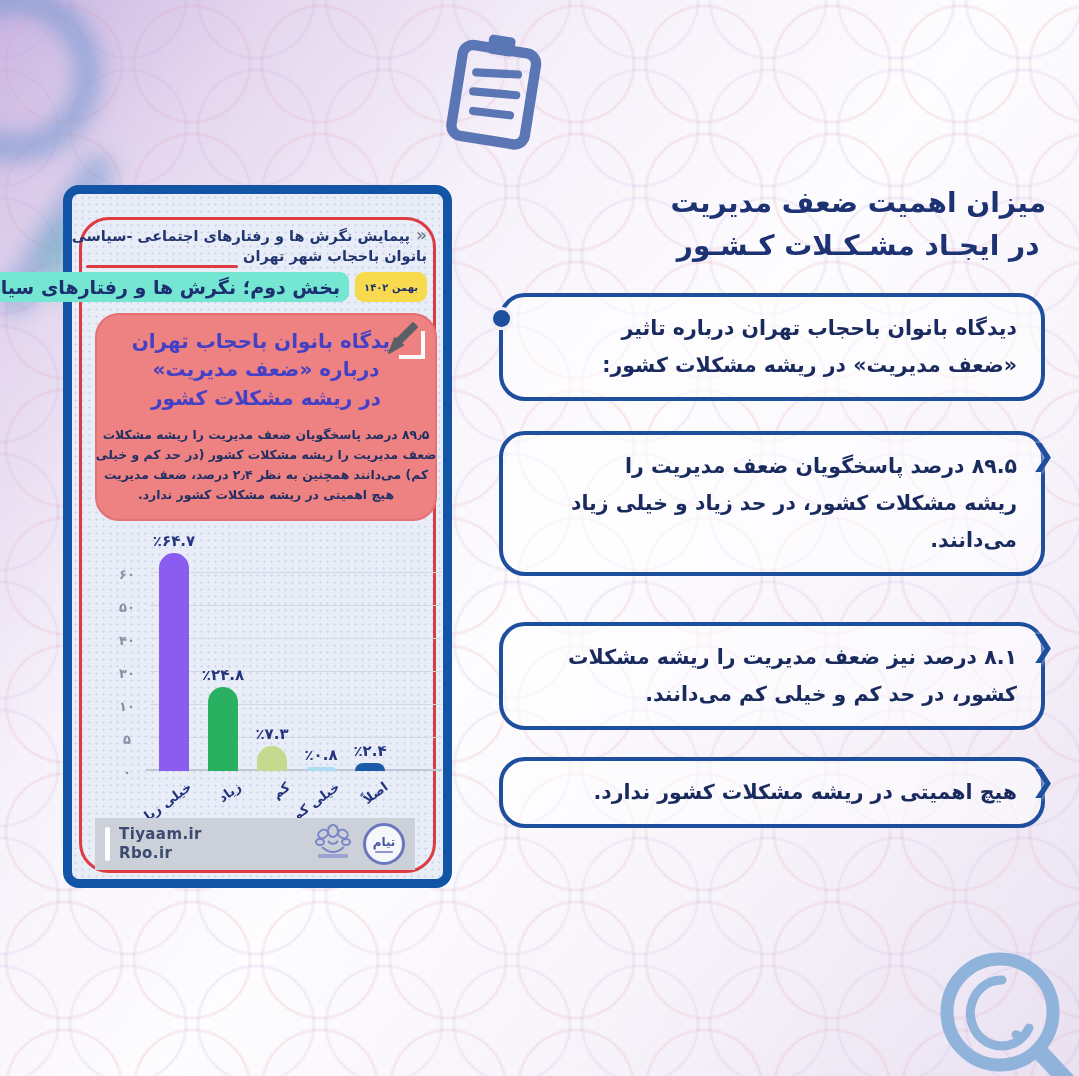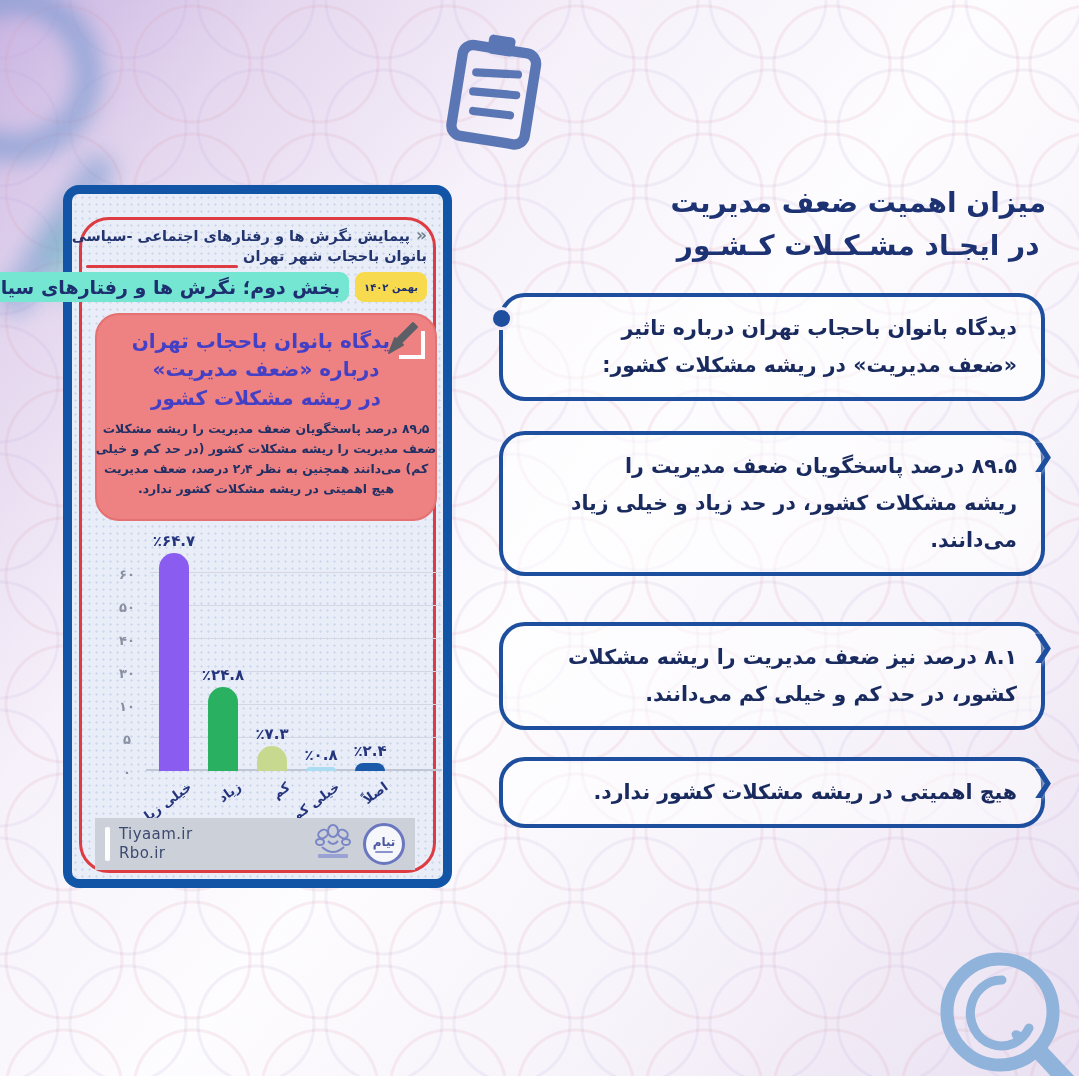--- a/index.html
+++ b/index.html
@@ -32,37 +32,37 @@
   .hline2{top:54px;}
   .hmark{color:#6f8089;font-size:17px;margin-left:6px;letter-spacing:-2px;}
   .red-mini{position:absolute;left:14px;top:71px;width:152px;height:3px;background:#dd3c42;border-radius:2px;}
   .badges{position:absolute;top:78px;right:16px;display:flex;gap:6px;direction:rtl;align-items:stretch;}
   .badge{border-radius:9px;padding:4px 9px;font-weight:bold;color:#1d2f70;font-size:19px;white-space:nowrap;}
   .badge-date{background:#f7da4e;font-size:10px;display:flex;align-items:center;}
   .badge-section{background:#74e6d1;}
   .salmon{position:absolute;left:23px;top:119px;width:342px;height:208px;background:#ee8181;border-radius:24px;
     box-shadow:inset 0 0 0 2px rgba(205,75,80,.28);padding-top:14px;}
   .salmon-title{text-align:center;color:#4340c6;font-weight:bold;font-size:20px;line-height:1.42;direction:rtl;}
-  .salmon-body{margin-top:7px;text-align:center;color:#203064;font-weight:600;font-size:12.4px;line-height:1.6;direction:rtl;}
+  .salmon-body{margin-top:13px;text-align:center;color:#203064;font-weight:600;font-size:12.4px;line-height:1.6;direction:rtl;}
   .arrow-ico{position:absolute;right:8px;top:4px;}
   
   .chart{position:absolute;left:78px;top:342px;width:292px;height:235px;}
   .gridline{position:absolute;left:0;right:0;height:1.5px;background:#d3d7e3;}
   .baseline{position:absolute;left:-4px;right:0;bottom:0;height:2px;background:#c2c7d6;}
   .ytick{position:absolute;left:-38px;width:30px;text-align:center;color:#8a90a4;font-size:13px;font-weight:bold;}
   .bars{position:absolute;left:8px;bottom:0;width:228px;display:flex;justify-content:space-between;align-items:flex-end;}
   .bar-group{position:relative;width:32px;display:flex;flex-direction:column;align-items:center;justify-content:flex-end;}
   .bar-label{direction:ltr;white-space:nowrap;color:#25357d;font-weight:bold;font-size:15px;margin-bottom:3px;text-align:center;}
   .bar{width:30px;border-radius:15px 15px 0 0;}
   .bar-cat{position:absolute;top:100%;right:4px;margin-top:8px;transform:rotate(-36deg);transform-origin:top right;
     white-space:nowrap;color:#25357d;font-weight:bold;font-size:13px;direction:rtl;}
   .footer{position:absolute;left:23px;top:624px;width:320px;height:52px;background:#ccd1d9;display:flex;
     align-items:center;padding:0 10px;direction:ltr;}
   .ftick{width:5px;height:34px;background:#fdfdfd;border-radius:2px;margin-right:9px;}
-  .fsites{display:flex;flex-direction:column;color:#3c4a70;font-weight:normal;font-size:15px;line-height:1.3;letter-spacing:.4px;}
+  .fsites{display:flex;flex-direction:column;color:#3c4a70;font-weight:bold;font-size:15px;line-height:1.3;letter-spacing:.4px;}
   .flogos{margin-left:auto;display:flex;align-items:center;gap:7px;}
   .logo-circle{width:42px;height:42px;border-radius:50%;border:3px solid #6a76c0;background:#f6f7fb;display:flex;
     flex-direction:column;align-items:center;justify-content:center;color:#4a55a0;font-weight:bold;font-size:12px;}
   .logo-sub{width:18px;height:2px;background:#8b93cc;margin-top:2px;border-radius:1px;}
 
   
   .rtitle{position:absolute;right:33px;top:181px;text-align:center;color:#1c3273;font-weight:bold;font-size:28px;
     line-height:1.55;direction:rtl;white-space:nowrap;}
   .panel{position:absolute;left:499px;width:546px;border:4px solid #1e4f9e;border-radius:26px;
     background:rgba(255,255,255,.55);padding:13px 24px;color:#192a5e;font-weight:bold;font-size:20.5px;

